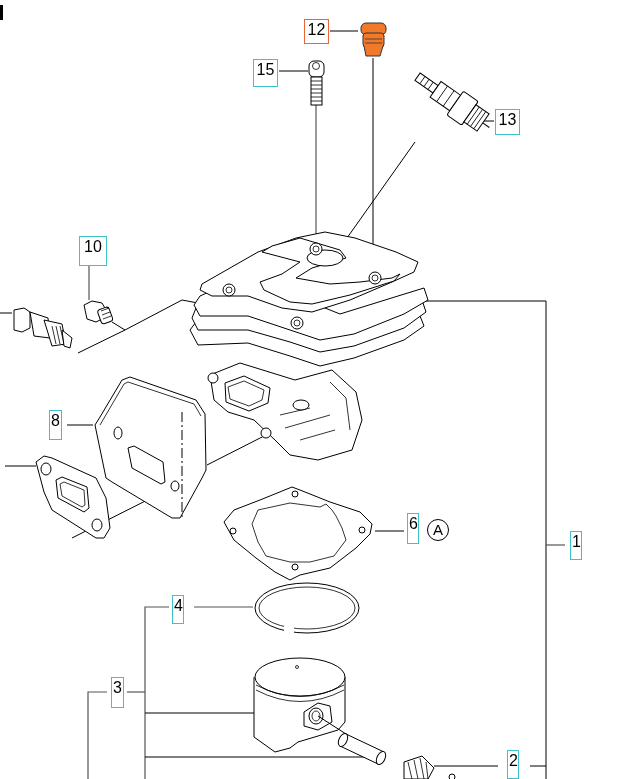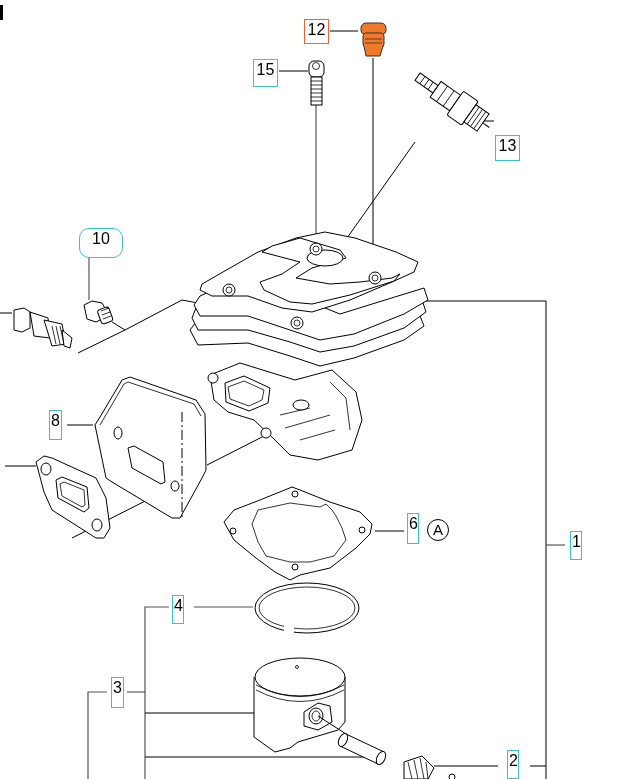--- a/index.html
+++ b/index.html
@@ -190,22 +190,22 @@
 
     <g>
       <path class="pt" d="M404,762 L422,756 L434,768 L428,779 L404,779 Z"></path>
       <path class="ptn" d="M408,762 l4,17 M414,760 l4,19 M420,758 l4,21 M426,762 l2,17"></path>
       <circle cx="452" cy="777" r="3" class="pt"></circle>
     </g>
   </svg>
 
   <div class="callout hl" style="left:304px;top:19px;width:25px;height:25px;">12</div>
   <div class="callout" style="left:253px;top:59px;width:25px;height:28px;">15</div>
-  <div class="callout" style="left:495px;top:109px;width:25px;height:26px;margin-top:26px;">13</div>
-  <div class="callout" style="left:79px;top:228px;width:44px;height:30px;border-radius:10px;">10</div>
+  <div class="callout" style="left:495px;top:109px;width:25px;height:26px;">13</div>
+  <div class="callout" style="left:79px;top:236px;width:28px;height:30px;">10</div>
   <div class="callout" style="left:49px;top:410px;width:13px;height:30px;">8</div>
   <div class="callout" style="left:407px;top:513px;width:12px;height:31px;">6</div>
   <div class="circle-a" style="left:427px;top:519px;">A</div>
   <div class="callout" style="left:570px;top:531px;width:12px;height:29px;">1</div>
   <div class="callout" style="left:172px;top:595px;width:12px;height:29px;">4</div>
   <div class="callout" style="left:111px;top:677px;width:13px;height:31px;">3</div>
   <div class="callout" style="left:507px;top:750px;width:12px;height:29px;">2</div>
 </div>
 
 </body></html>

